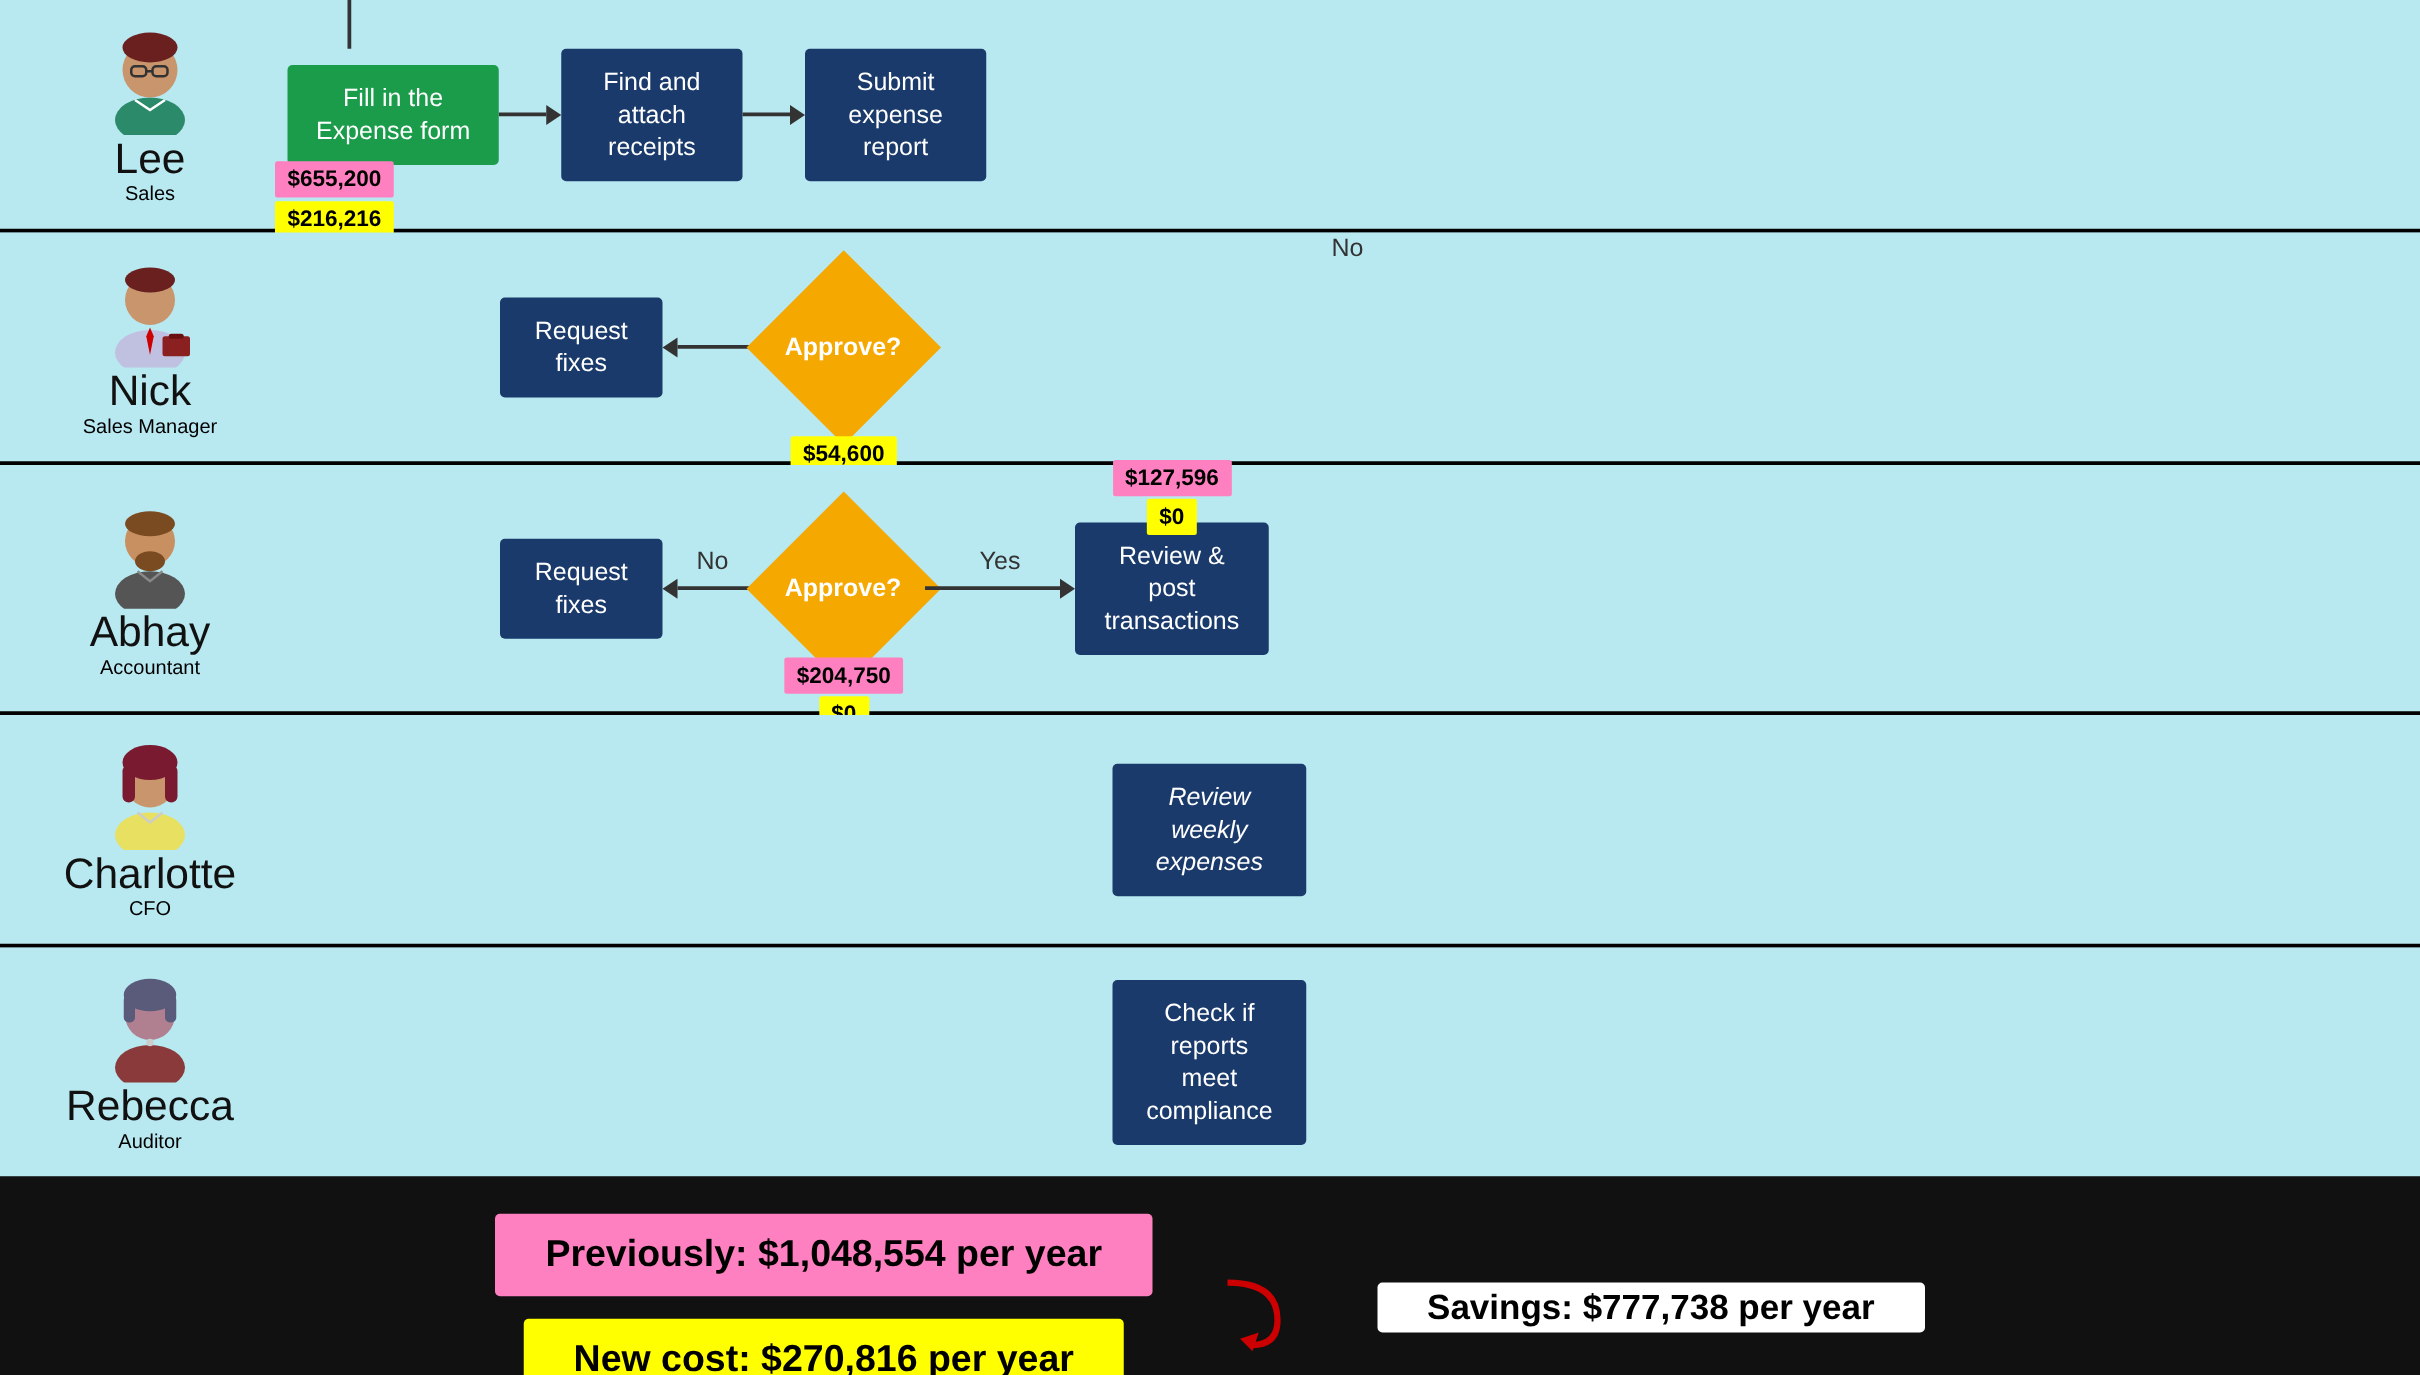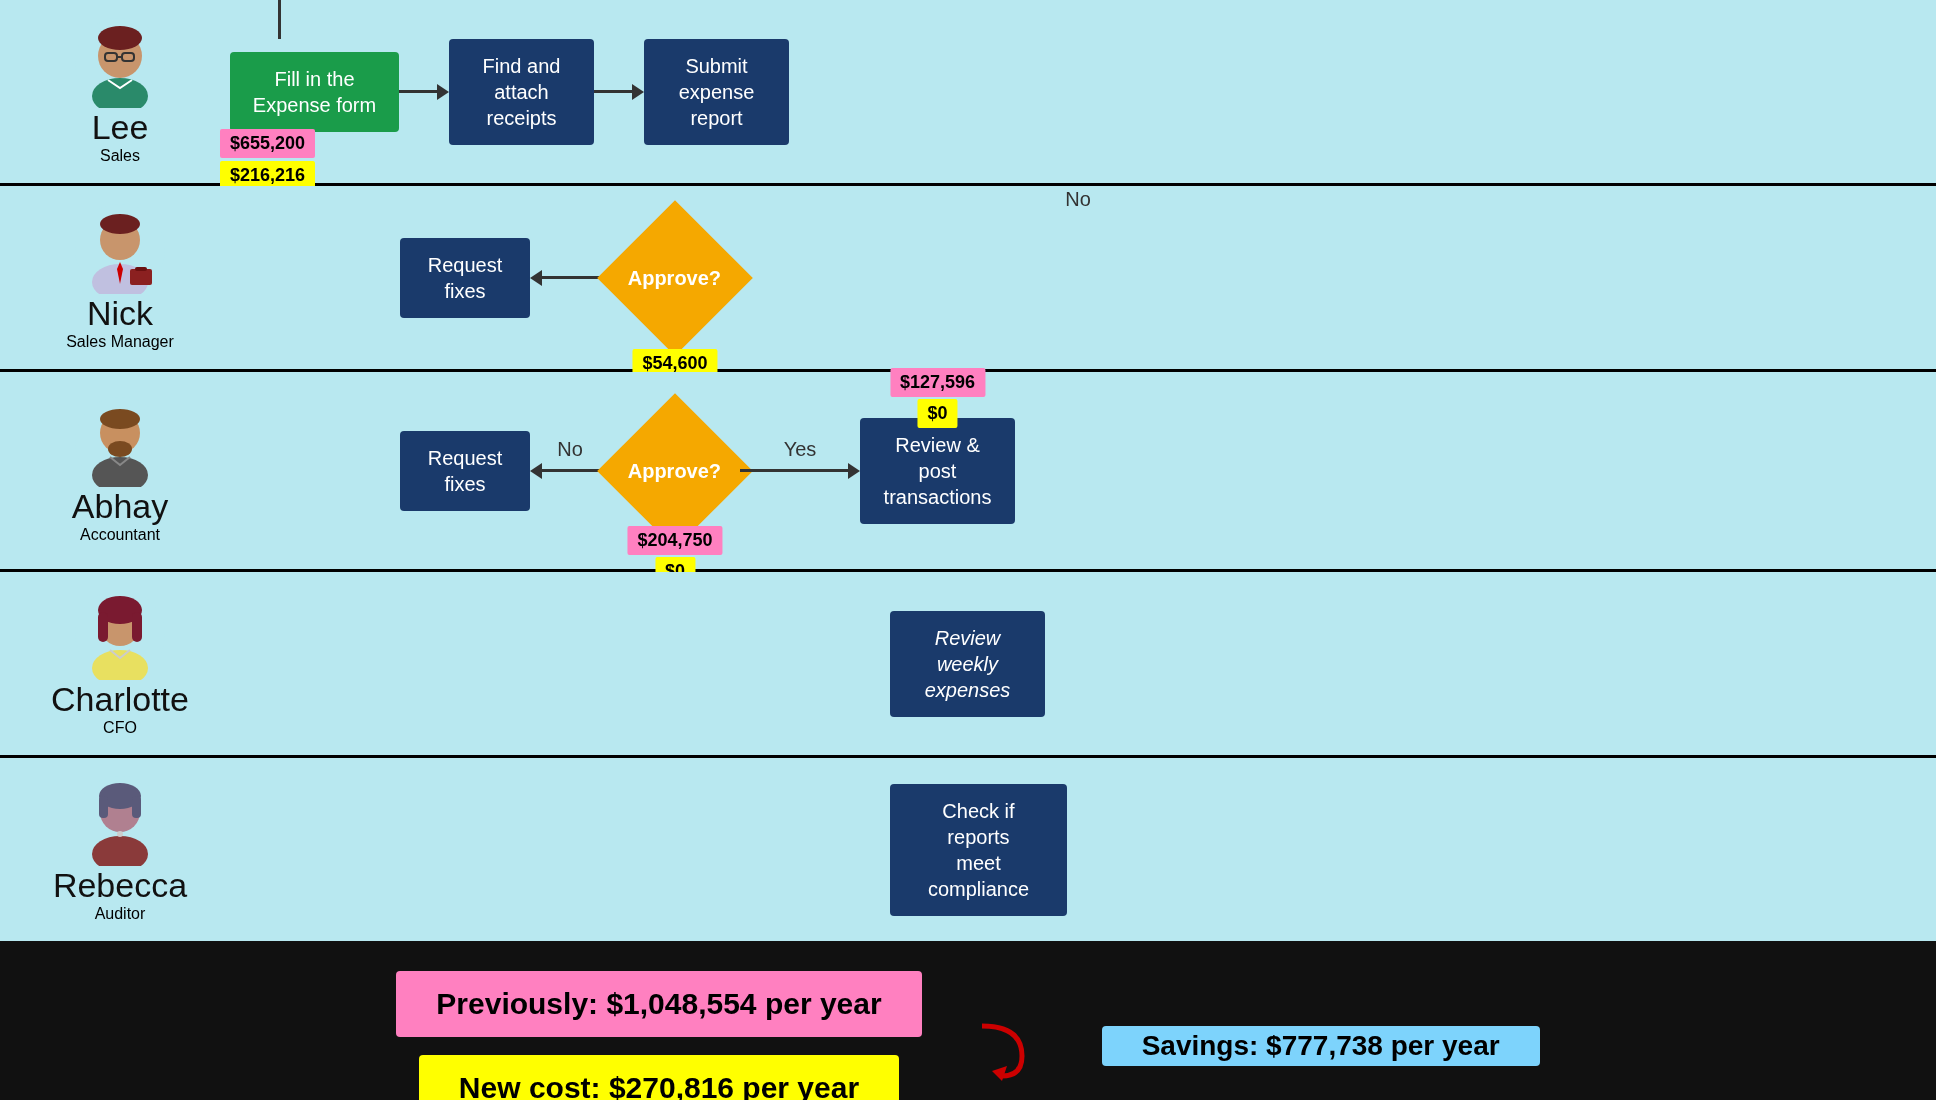--- a/index.html
+++ b/index.html
@@ -112,21 +112,21 @@
     .bottom-yellow {
       background: #ffff00;
       padding: 16px 40px;
       font-size: 30px;
       font-weight: 700;
       color: #000;
       border-radius: 4px;
       margin-top: 10px;
     }
     .savings-box {
-      background: #7dd3fc;
+      background: #ffffff;
       padding: 4px 40px;
       font-size: 28px;
       font-weight: 600;
       color: #000;
       border-radius: 4px;
     }
 
     
     .h-line {
       height: 3px;
@@ -383,21 +383,21 @@
 
       <circle cx="45" cy="58" r="3" fill="#ccc"></circle>
     </svg>
     <span class="persona-name">Rebecca</span>
     <span class="persona-role">Auditor</span>
   </div>
 
   <div class="lane-content" style="align-items:center; padding-left:10px;">
 
     <div style="margin-left:660px;">
-      <div class="process-box" style="width:177px; min-height:100px; display:flex; align-items:center; justify-content:center;">
+      <div class="process-box" style="width:155px; min-height:100px; display:flex; align-items:center; justify-content:center;">
         <span style="white-space:pre-line; text-align:center;">Check if
 reports
 meet
 compliance</span>
       </div>
     </div>
   </div>
 </div>
 
 <div class="bottom-bar">

